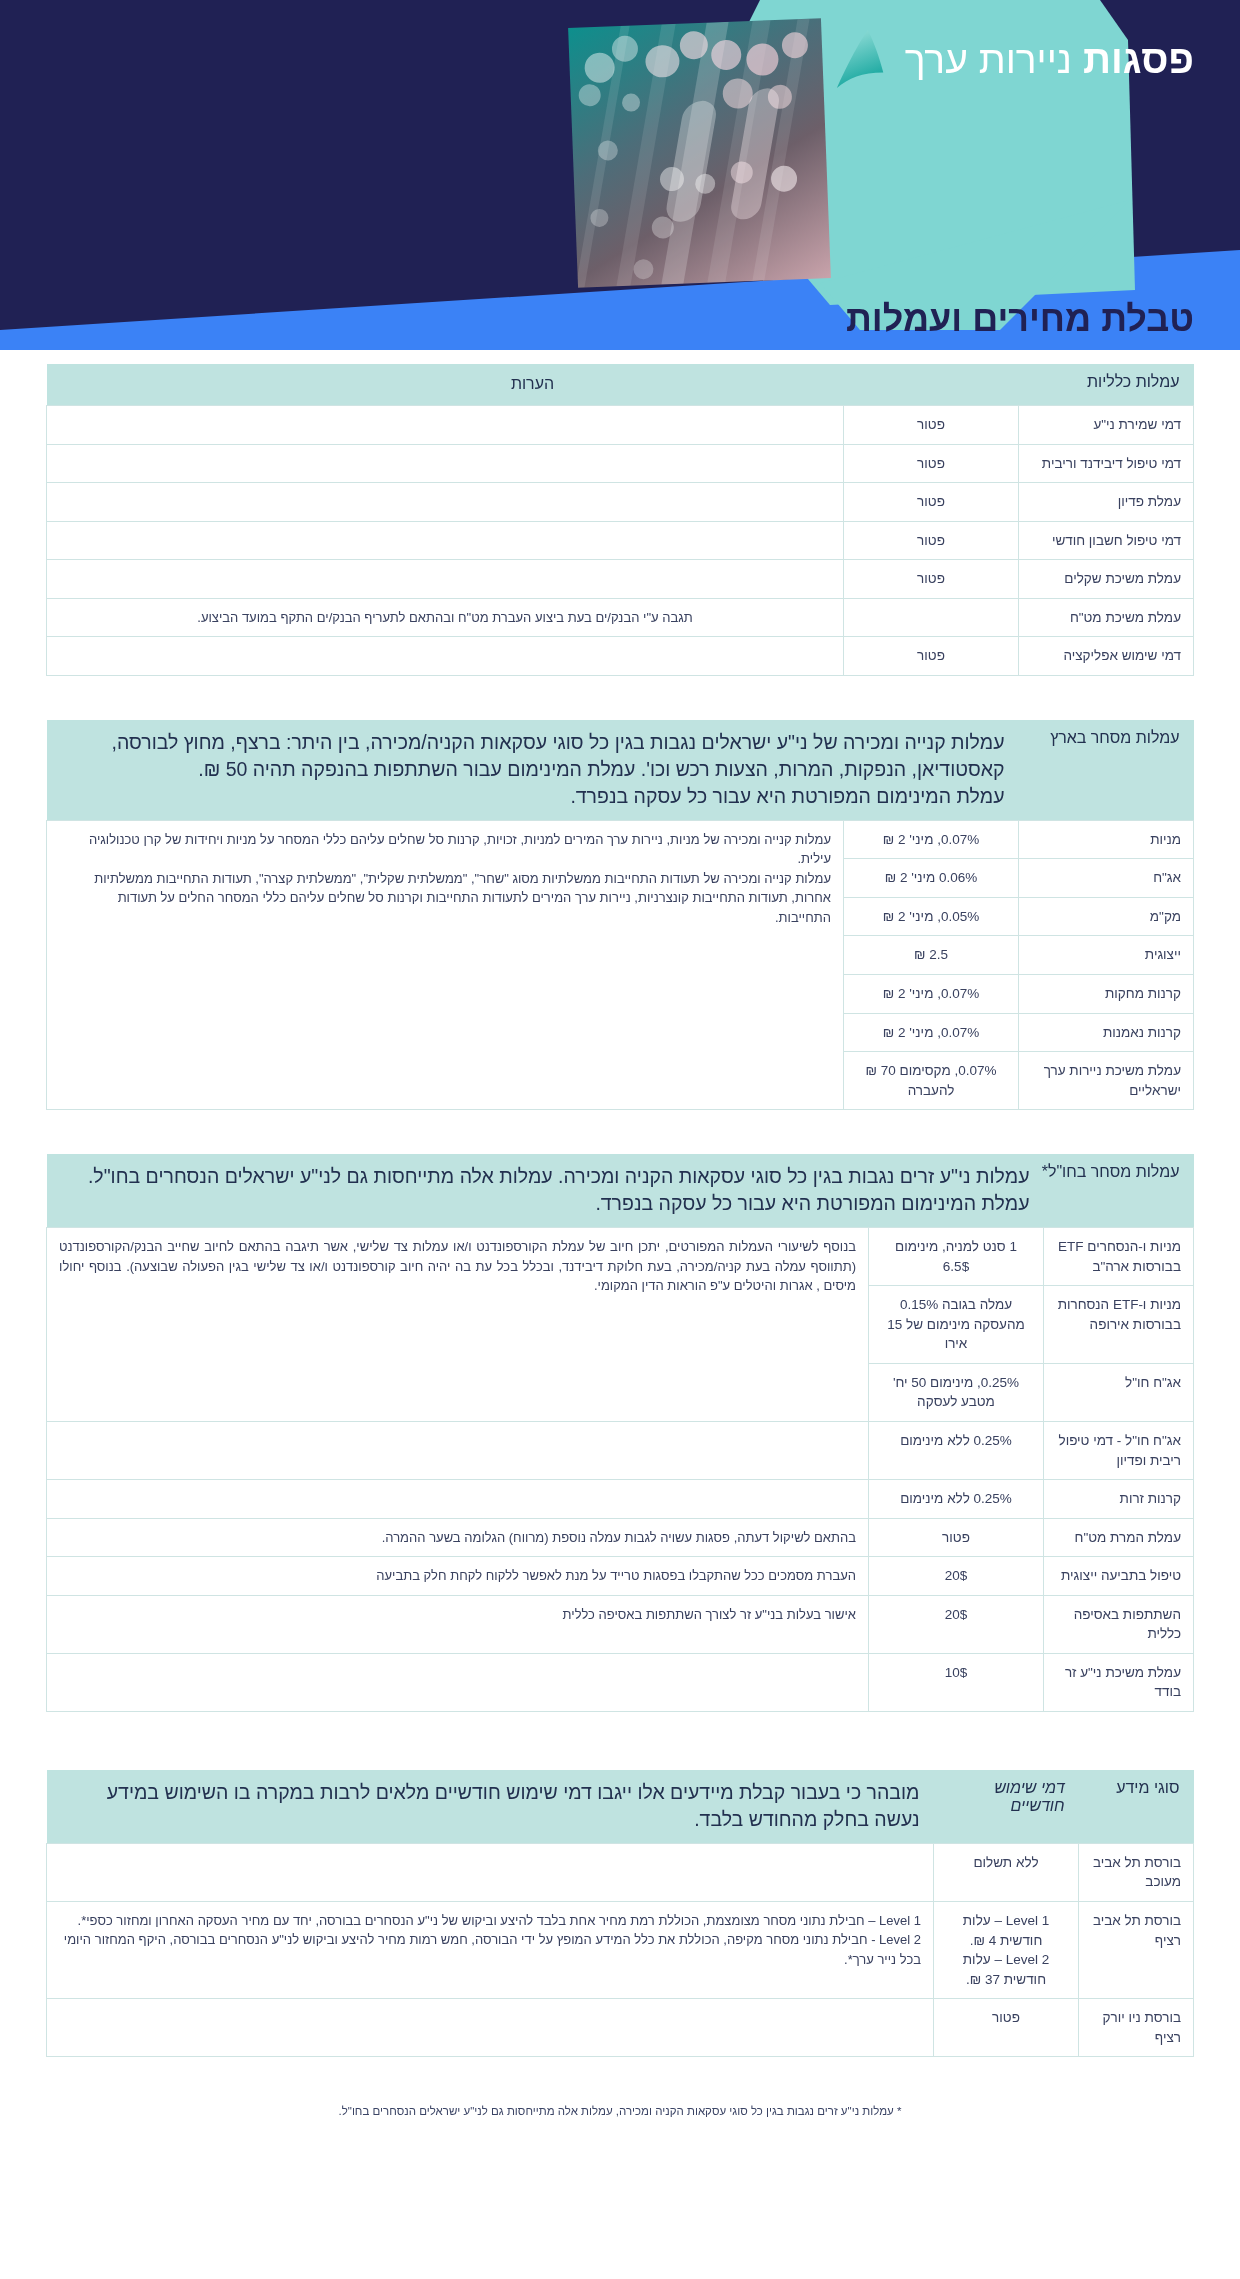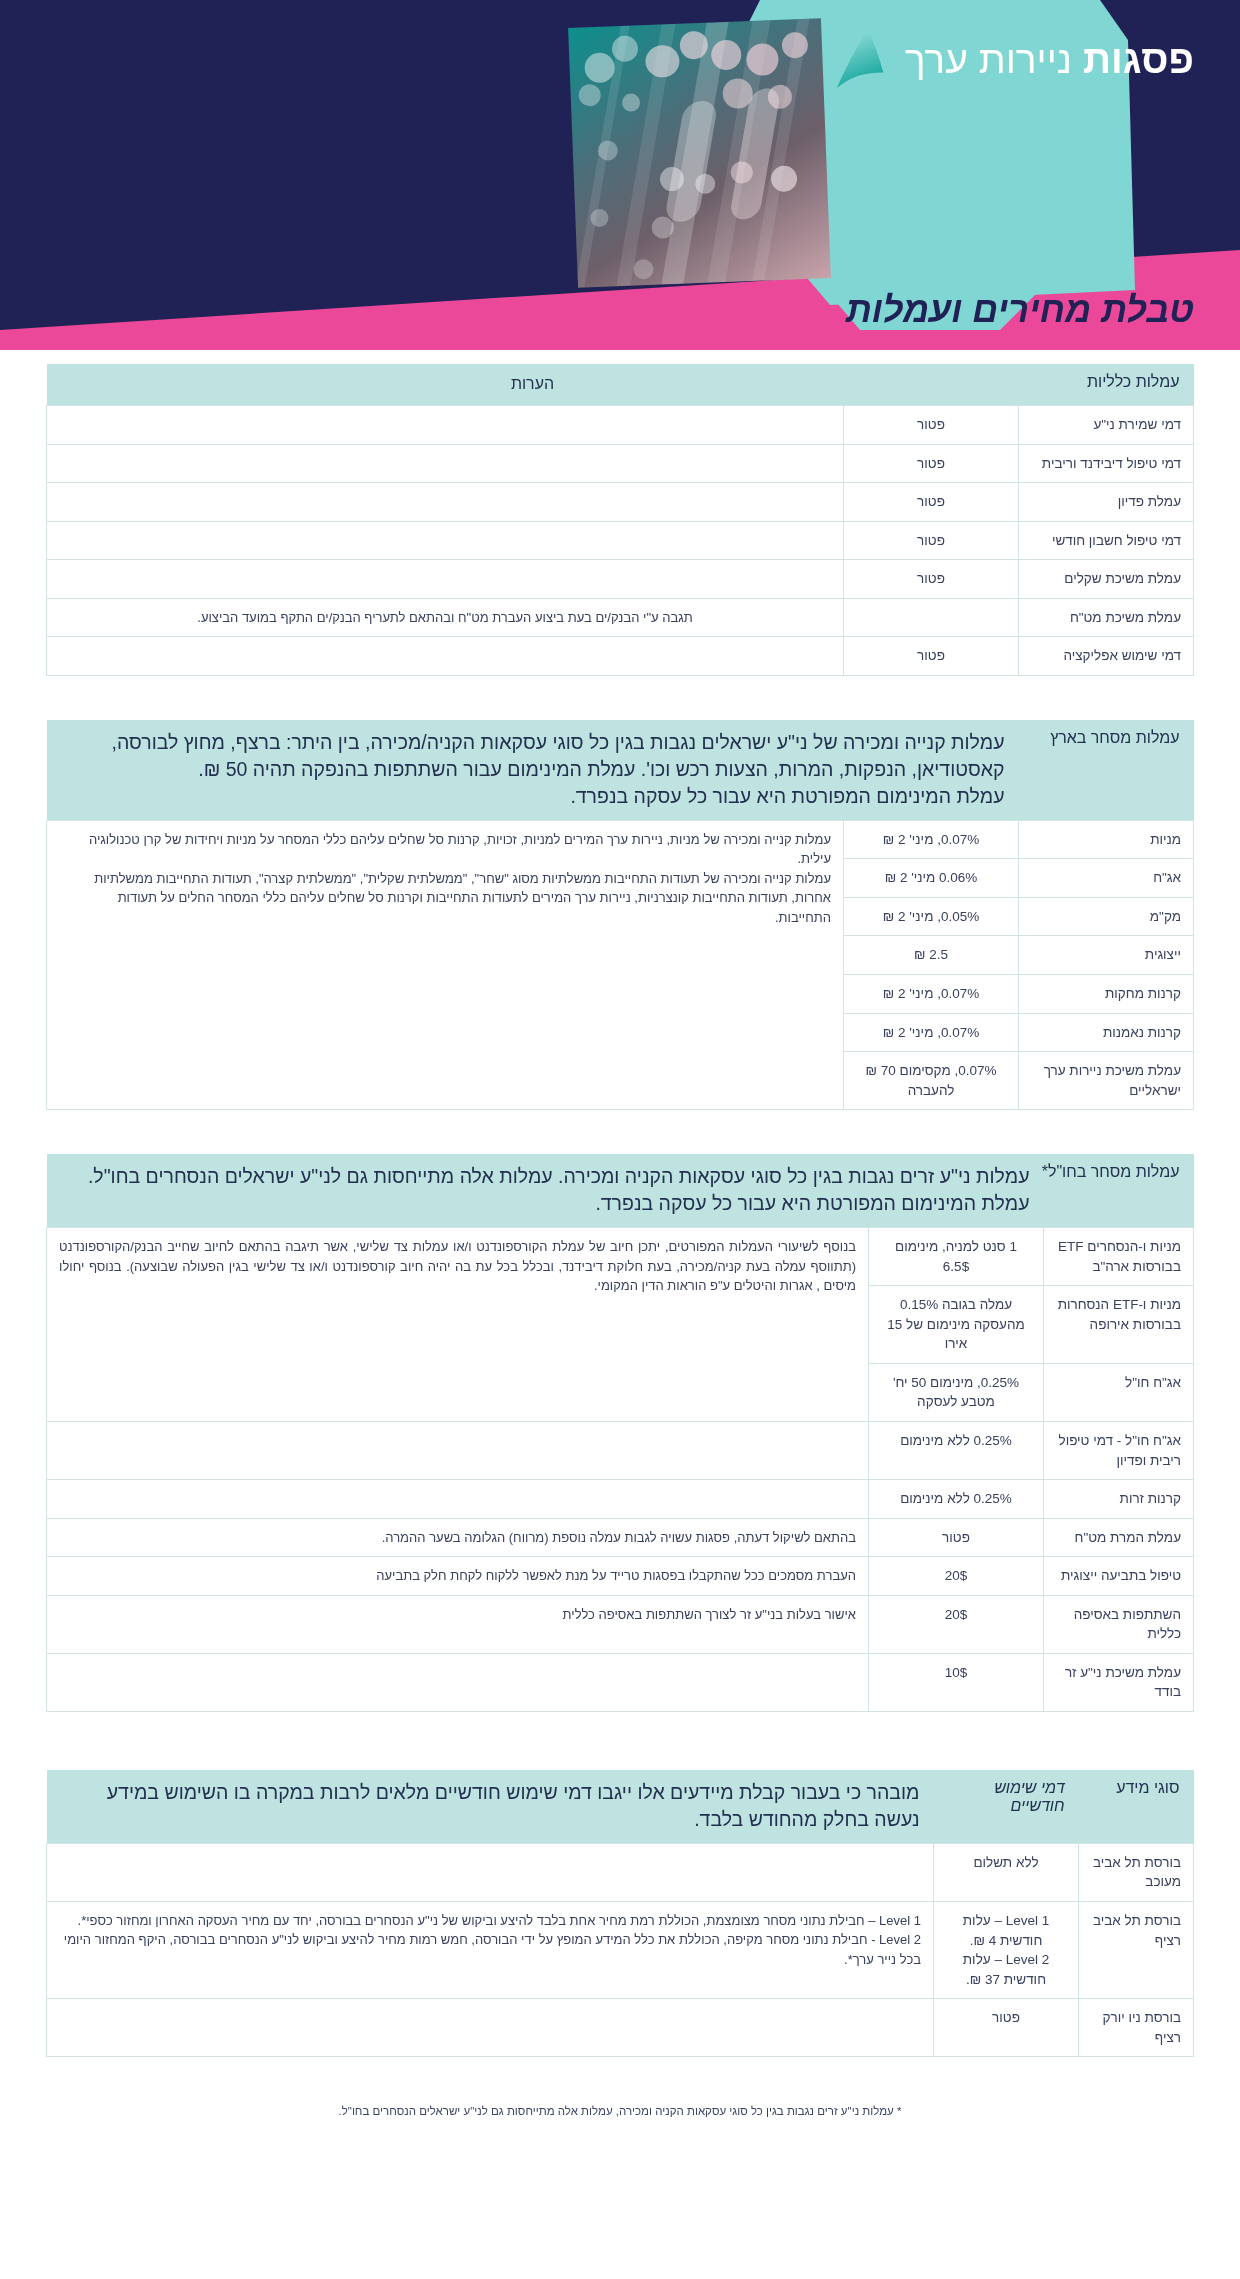--- a/index.html
+++ b/index.html
@@ -11,21 +11,21 @@
     color: #2a3558;
     direction: rtl;
   }
 
   
   .header-wrap {
     position: relative;
     width: 1240px;
     height: 350px;
     overflow: hidden;
-    background: #ec4899;
+    background: #3b82f6;
   }
   .navy-band {
     position: absolute;
     left: 0; top: 0;
     width: 1240px;
     height: 330px;
     background: #202154;
     clip-path: polygon(0 0, 1240px 0, 1240px 250px, 0 330px);
   }
   .logo-row {
@@ -68,28 +68,27 @@
   }
   .photo .bk { position: absolute; border-radius: 50%; }
   .photo .streak {
     position: absolute;
     background: rgba(255,255,255,0.10);
     transform: skewX(-12deg);
   }
 
   .page-title {
     position: absolute;
-    top: 291px;
+    top: 300px;
     right: 46px;
     font-size: 36px;
     font-weight: 700;
     color: #202154;
     z-index: 7;
     line-height: 1.05;
-    font-style: italic;
   }
 
   
   .sheet { padding: 0 46px; }
 
   table.fee {
     width: 1148px;
     border-collapse: collapse;
     margin-top: 14px;
     table-layout: fixed;

